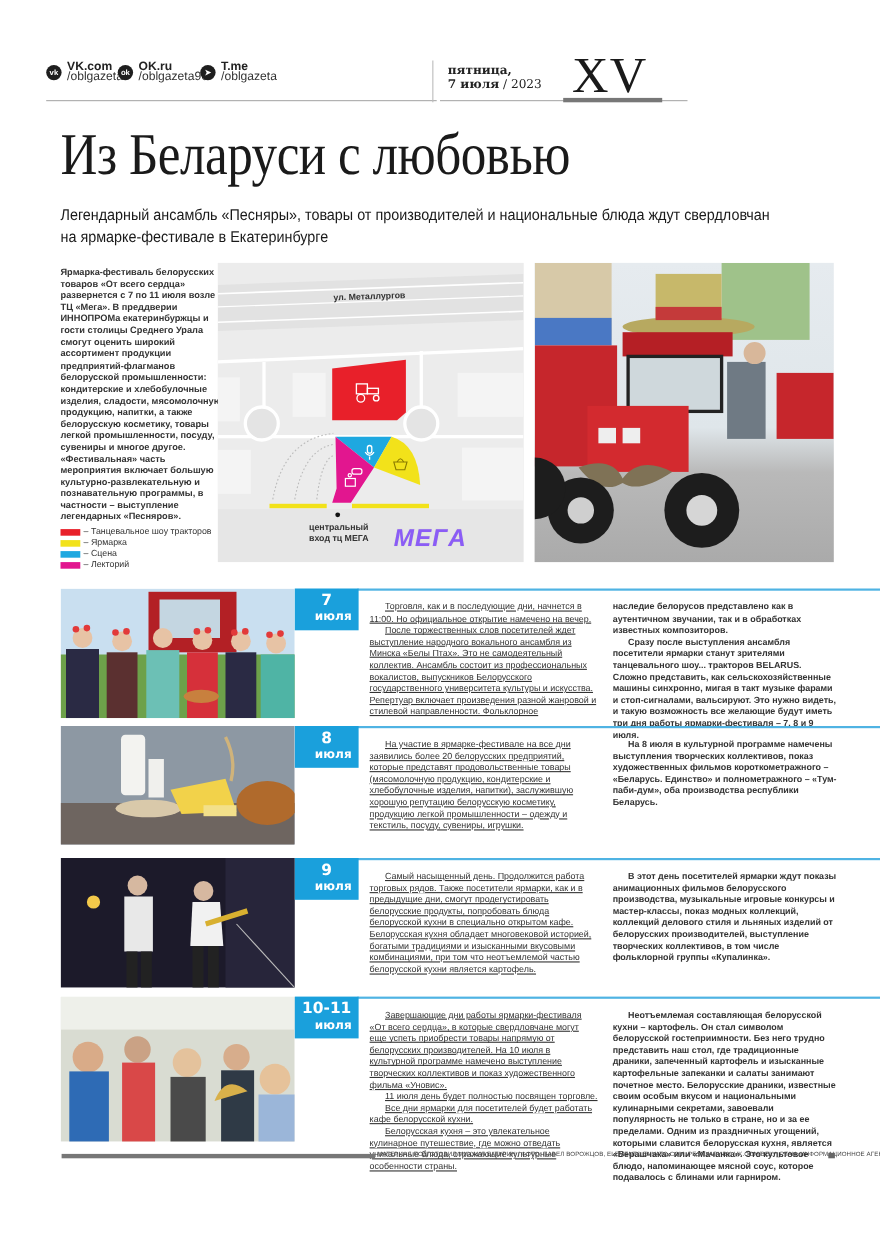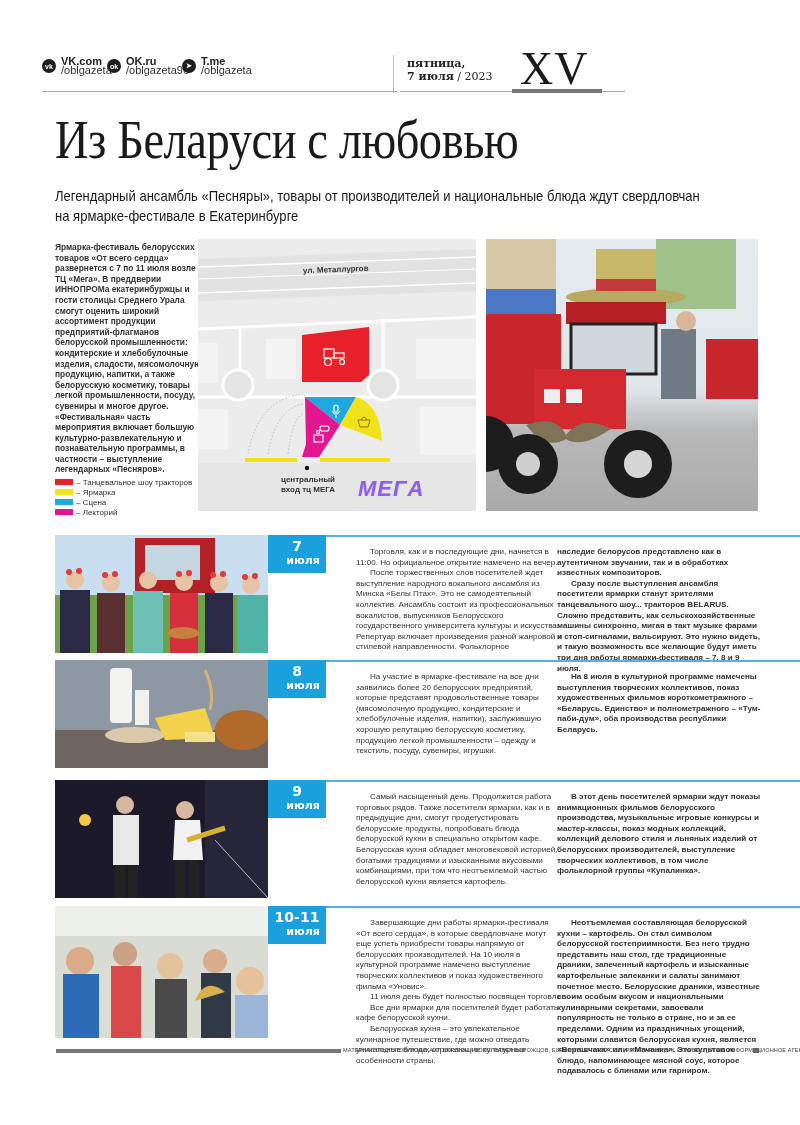--- a/index.html
+++ b/index.html
@@ -23,42 +23,42 @@
   .logo { position: absolute; left: 633px; top: 54px; font-family: "DejaVu Serif", serif; font-weight: bold; font-size: 19px; line-height: 19px; color: #1a1a1a; letter-spacing: -0.5px; }
   .logo small { font-family: "Liberation Serif", serif; font-weight: normal; font-size: 7px; font-style: italic; color: #555; margin-left: 8px; letter-spacing: 0; }
 
   
   .headline { position: absolute; left: 55px; top: 108px; font-family: "Liberation Serif", serif; font-size: 54px; line-height: 64px; color: #1a1a1a; transform: scaleX(0.86); transform-origin: left; letter-spacing: -0.5px; white-space: nowrap; }
   .subhead { position: absolute; left: 55px; top: 186px; width: 700px; font-size: 14.2px; line-height: 20px; color: #1a1a1a; font-family: "Liberation Sans", sans-serif; transform: scaleX(0.92); transform-origin: left; white-space: nowrap; }
 
   
   .intro { position: absolute; left: 55px; top: 242px; width: 148px; font-size: 8.4px; line-height: 10.6px; font-weight: bold; color: #333; }
   .legend { position: absolute; left: 55px; top: 477px; }
-  .legend .row { display: flex; align-items: center; height: 10px; font-size: 8px; color: #333; }
+  .legend .row { display: flex; align-items: flex-end; height: 10px; font-size: 8px; color: #333; }
   .legend .sw { width: 18px; height: 6px; margin-right: 3px; }
 
   
   .map { position: absolute; left: 198px; top: 239px; width: 278px; height: 272px; background: #ececec; overflow: hidden; }
   .map svg { position: absolute; left: 0; top: 0; }
   .map .street { position: absolute; left: 105px; top: 26px; font-size: 8px; font-weight: bold; color: #333; transform: rotate(-2deg); }
   .map .entry { position: absolute; left: 78px; top: 236px; width: 64px; text-align: center; font-size: 8px; line-height: 10px; font-weight: bold; color: #333; }
   .map .mega { position: absolute; left: 160px; top: 237px; font-size: 22px; font-weight: bold; color: #8b5cf6; letter-spacing: 1px; text-shadow: 0 0 1px #ccc; font-style: italic; }
 
   
   .photo-main { position: absolute; left: 486px; top: 239px; width: 272px; height: 272px; overflow: hidden; background: linear-gradient(#e6ebef 0%, #dfe6ea 55%, #b9b9b9 70%, #aaa 100%); }
 
   
   .day { position: absolute; left: 55px; width: 703px; }
   .day .photo { position: absolute; left: 0; top: 0; width: 213px; overflow: hidden; }
   .day .topline { position: absolute; left: 270px; top: 0; width: 490px; height: 2px; background: #4fb3e3; }
   .day .badge { position: absolute; left: 213px; top: 0; width: 58px; height: 38px; background: #1aa0dc; color: #fff; font-weight: bold; text-align: center; font-family: "DejaVu Sans", sans-serif; }
   .day .badge .n { font-size: 14px; line-height: 16px; padding-top: 3px; display: block; }
   .day .badge .m { font-size: 11px; line-height: 13px; display: block; padding-left: 12px; }
   .day .col { position: absolute; top: 12px; font-size: 8.1px; line-height: 10.6px; color: #333; text-align: left; }
-  .day .col1 { left: 301px; width: 208px; }
+  .day .col1 { left: 281px; width: 208px; text-decoration: underline; }
   .day .col2 { left: 502px; width: 205px; font-weight: bold; }
   .day .col p { text-indent: 14px; }
   .day .col p.noind { text-indent: 0; }
 
   
   .foot-bar { position: absolute; left: 56px; top: 1049px; width: 285px; height: 4px; background: #777; }
   .foot-text { position: absolute; left: 343px; top: 1047px; font-size: 5.6px; color: #444; white-space: nowrap; letter-spacing: 0.1px; }
   .foot-sq { position: absolute; left: 753px; top: 1048px; width: 6px; height: 5px; background: #666; }
 </style>
 </head>

